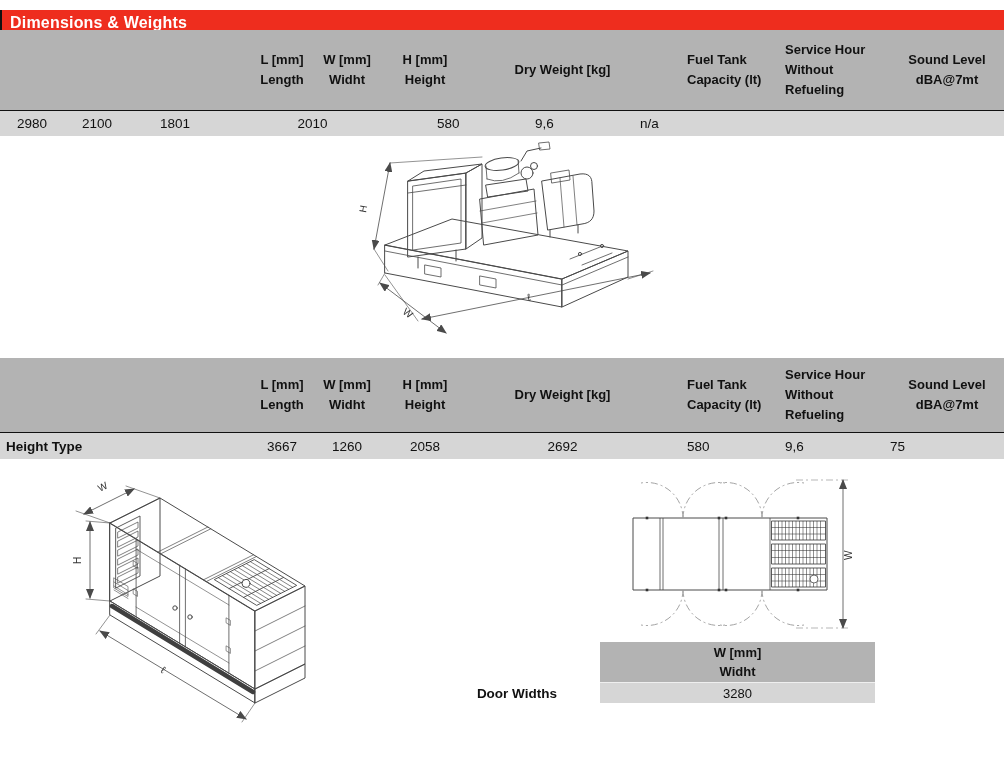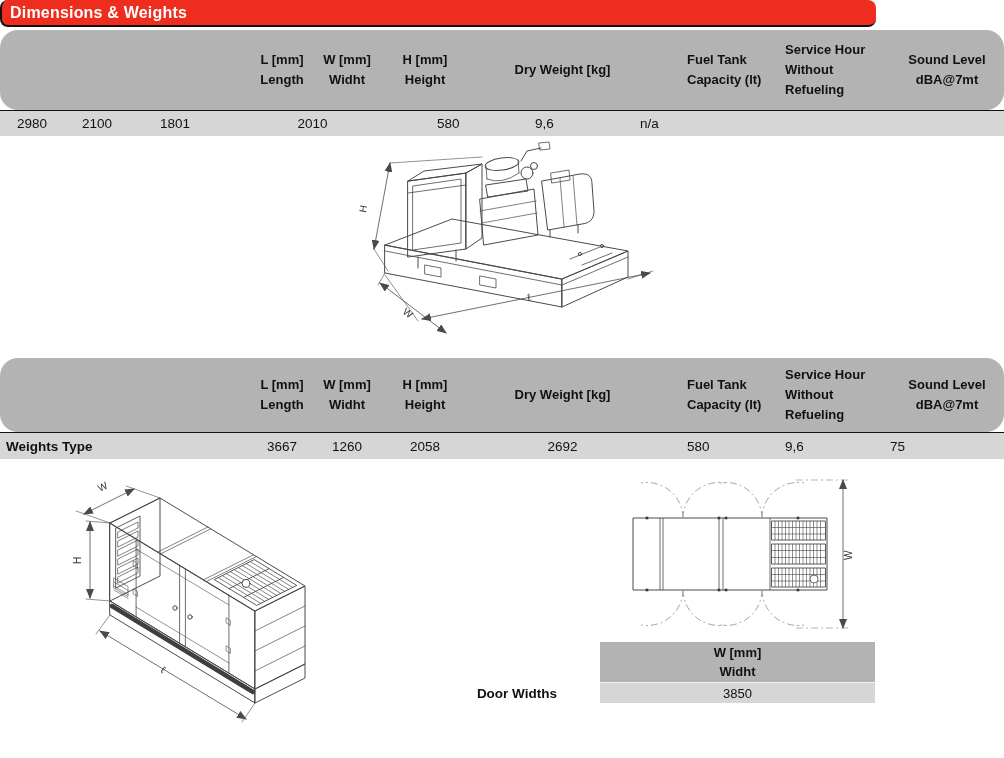--- a/index.html
+++ b/index.html
@@ -2,28 +2,28 @@
 <html><head>
 <meta charset="utf-8">
 <style>
   html,body{margin:0;padding:0;background:#fff;}
   #page{
     position:relative;width:1004px;height:758px;background:#ffffff;
     font-family:"Liberation Sans",sans-serif;color:#111;overflow:hidden;
   }
   
   .banner{
-    position:absolute;left:0;top:0;width:876px;height:27px;
+    position:absolute;left:0;top:10px;width:1004px;height:27px;
     background:#EE2D1E;border-left:2px solid #111;border-bottom:2px solid #111;
-    box-sizing:border-box;display:flex;align-items:center;border-radius:8px;
+    box-sizing:border-box;display:flex;align-items:center;
   }
   .banner-title{color:#fff;font-weight:bold;font-size:16px;padding-left:8px;letter-spacing:.2px;}
   
   .spec{position:absolute;left:0;width:1004px;}
-  .spec-header{display:flex;background:#B3B3B3;font-weight:bold;font-size:13px;line-height:20px;border-radius:18px;}
+  .spec-header{display:flex;background:#B3B3B3;font-weight:bold;font-size:13px;line-height:20px;}
   .spec-row{display:flex;background:#D6D6D6;border-top:1px solid #111;font-size:13.5px;align-items:center;}
   .cell{box-sizing:border-box;display:flex;flex-direction:column;justify-content:center;white-space:pre-line;}
   .w0{width:250px}.w1{width:64px}.w2{width:66px}.w3{width:90px}
   .w4{width:185px}.w5{width:125px}.w6{width:110px}.w7{width:114px}
   .a-left{text-align:left;padding-left:6px;}
   .a-center{text-align:center;}
   .a-fuel{text-align:left;padding-left:32px;}
   .a-svc{text-align:left;padding-left:5px;}
   .a-right{text-align:left;padding-right:14px;}
   .row-label{font-weight:bold;}
@@ -145,21 +145,21 @@
       <div class="cell w4 a-center">Dry Weight [kg]</div>
       <div class="cell w5 a-fuel">Fuel Tank
 Capacity (lt)</div>
       <div class="cell w6 a-svc">Service Hour
 Without
 Refueling</div>
       <div class="cell w7 a-center">Sound Level
 dBA@7mt</div>
     </div>
     <div class="spec-row t2-row">
-      <div class="cell w0 a-left row-label">Weights Type</div>
+      <div class="cell w0 a-left row-label">Height Type</div>
       <div class="cell w1 a-center">3667</div>
       <div class="cell w2 a-center">1260</div>
       <div class="cell w3 a-center">2058</div>
       <div class="cell w4 a-center">2692</div>
       <div class="cell w5 a-fuel">580</div>
       <div class="cell w6 a-svc">9,6</div>
       <div class="cell w7 a-right">75</div>
     </div>
   </div>
 
@@ -260,16 +260,16 @@
         <path d="M243,18 L243,166" marker-start="url(#ar3)" marker-end="url(#ar3)" stroke-width="0.8"></path>
       </g>
       <text class="dim-text" transform="translate(252,98) rotate(-90)">W</text>
     </svg>
   </div>
 
   <div class="door-label">Door Widths</div>
   <div class="door-table">
     <div class="door-head">W [mm]
 Widht</div>
-    <div class="door-row">3850</div>
+    <div class="door-row">3280</div>
   </div>
 
 </div>
 
 </body></html>

